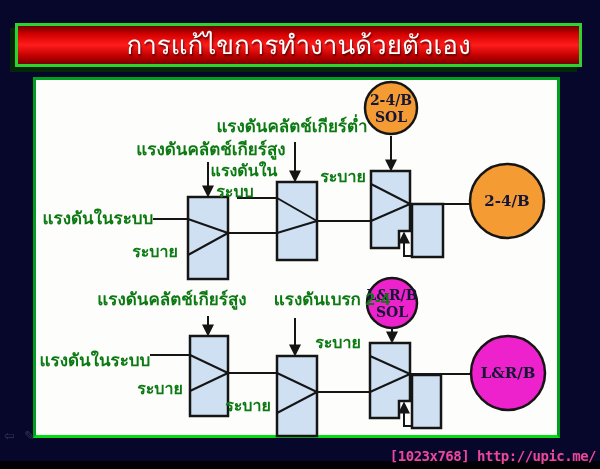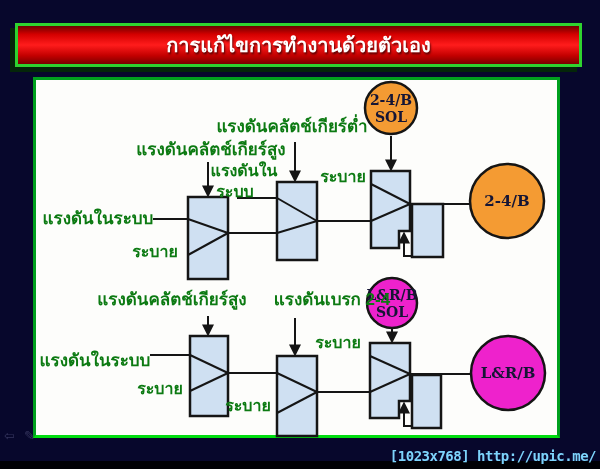--- a/index.html
+++ b/index.html
@@ -15,40 +15,40 @@
     background:#000005;
   }
   .title-bar{
     position:absolute;left:15px;top:23px;width:561px;height:38px;
     background:linear-gradient(to bottom,#6e0000 0%,#d40000 22%,#ff1c1c 50%,#c30000 78%,#7a0000 100%);
     border:3px solid #2fd32f;
     box-shadow:-5px 5px 0 rgba(4,44,4,0.85);
     display:flex;align-items:center;justify-content:center;
   }
   .title-bar span{
-    color:#ffffff;font-weight:bold;font-size:20px;line-height:1;
+    color:#ffffff;font-weight:normal;font-size:26px;line-height:1;
     text-shadow:1px 2px 2px rgba(60,0,0,.8);
     white-space:nowrap;
   }
   .content-panel{
     position:absolute;left:33px;top:77px;width:521px;height:355px;
     background:#fdfdfb;
     border:3px solid #00a01e;
     border-bottom-color:#00dd10;
   }
   svg.diagram{position:absolute;left:0;top:0;}
   .lblG{fill:#0c7a12;font-weight:bold;font-size:16px;font-family:"Liberation Sans","DejaVu Sans",sans-serif;}
   .lblG.big{font-size:17px;}
   .circTxt{fill:#151535;font-size:14px;font-weight:bold;font-family:"DejaVu Serif","Liberation Serif",serif;}
   .circTxt.out{font-size:15px;}
   .pipe{stroke:#151515;stroke-width:2;fill:none;}
   .valve{fill:#cfe0f2;stroke:#151515;stroke-width:2.5;}
   .footer-watermark{
     position:absolute;right:4px;bottom:5px;
-    color:#7dd3fc;font-size:14px;font-weight:bold;
+    color:#ec4899;font-size:14px;font-weight:bold;
     font-family:"DejaVu Sans Mono","Liberation Mono",monospace;
     letter-spacing:-0.5px;
   }
   .ss-controls{
     position:absolute;left:4px;bottom:26px;
     color:#3c3c66;font-size:13px;opacity:.85;
     display:flex;gap:9px;
   }
   .ss-controls span{cursor:pointer;}
 </style>

